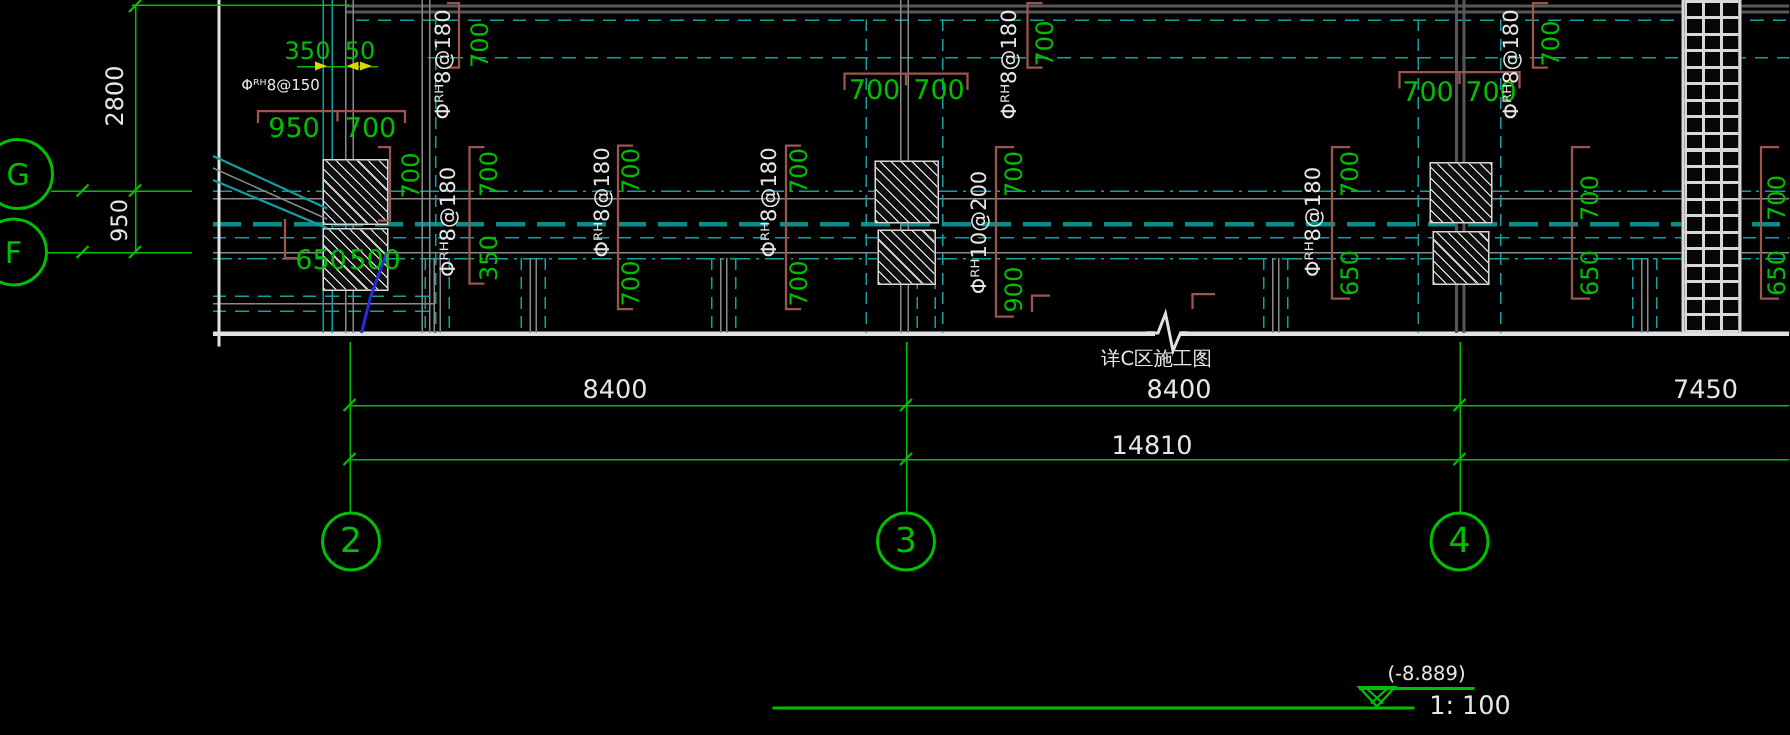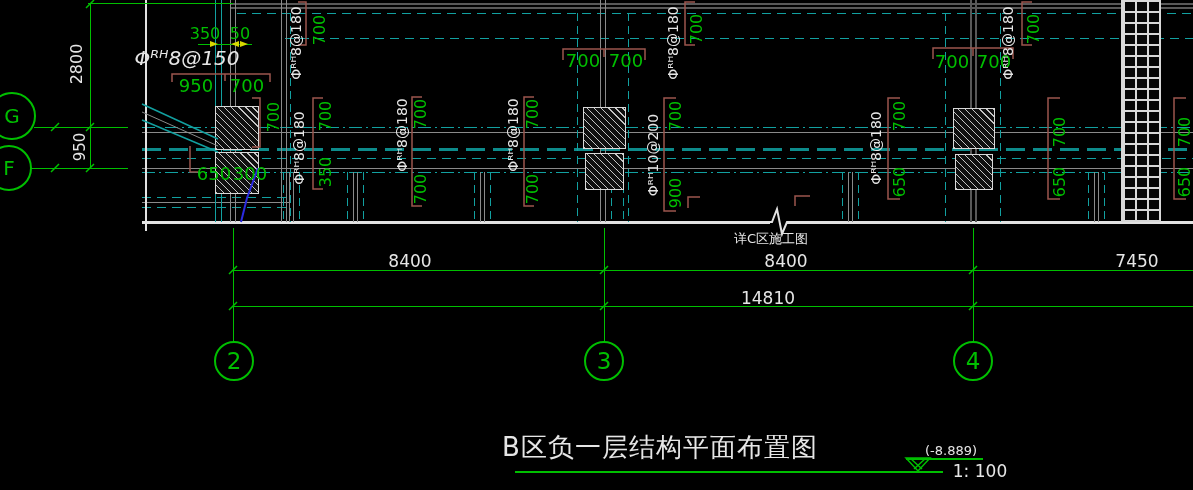--- a/index.html
+++ b/index.html
@@ -125,21 +125,20 @@
   <div class="v cg" style="left:604px;top:228px;height:114px;"></div>
   <div class="v cg" style="left:973px;top:228px;height:114px;"></div>
 
   <div class="bubble" style="left:214px;top:341px;width:40px;height:40px;font-size:23px;line-height:36px;">2</div>
   <div class="bubble" style="left:584px;top:341px;width:40px;height:40px;font-size:23px;line-height:36px;">3</div>
   <div class="bubble" style="left:953px;top:341px;width:40px;height:40px;font-size:23px;line-height:36px;">4</div>
 
   <div class="bubble" style="left:-12px;top:92px;width:48px;height:48px;font-size:20px;line-height:44px;">G</div>
   <div class="bubble" style="left:-14px;top:145px;width:46px;height:46px;font-size:20px;line-height:42px;">F</div>
 
-  <div class="title">B区负一层结构平面布置图</div>
   <div class="h cg" style="left:515px;top:471px;width:428px;height:2px;"></div>
   <div class="h cg" style="left:906px;top:458px;width:77px;height:2px;"></div>
   <div class="elev">(-8.889)</div>
   <div class="scale">1: 100</div>
   <div class="note">详C区施工图</div>
 
   <svg width="1193" height="490">
 
     <path d="M142 104 L218 139 M142 120 L218 152" stroke="#12a0a0" stroke-width="1.5" fill="none"></path>
     <path d="M142 112 L218 146" stroke="#8a8a8a" stroke-width="1" fill="none"></path>
@@ -166,21 +165,21 @@
 
     <path d="M906 458 L930 458 L918 471 Z M910 458 L922 469 M926 458 L914 469" stroke="#00bf00" stroke-width="1.5" fill="none"></path>
   </svg>
 
   <div id="labels">
       <span class="lbl lg" style="left: 205px; top: 34px; font-size: 16px;">350</span>
       <span class="lbl lg" style="left: 240px; top: 34px; font-size: 16px;">50</span>
       <span class="lbl lg" style="left: 196px; top: 86px; font-size: 18px;">950</span>
       <span class="lbl lg" style="left: 247px; top: 86px; font-size: 18px;">700</span>
       <span class="lbl lg" style="left: 214px; top: 174px; font-size: 18px;">650</span>
-      <span class="lbl lg" style="left: 250px; top: 174px; font-size: 18px;">300</span>
+      <span class="lbl lg" style="left: 250px; top: 174px; font-size: 18px;">500</span>
       <span class="lbl lg" style="left: 583px; top: 61px; font-size: 18px;">700</span>
       <span class="lbl lg" style="left: 626px; top: 61px; font-size: 18px;">700</span>
       <span class="lbl lg" style="left: 952px; top: 62px; font-size: 18px;">700</span>
       <span class="lbl lg" style="left: 994px; top: 62px; font-size: 18px;">700</span>
       <span class="lbl lg" style="left: 274px; top: 117px; font-size: 16px; --r: -90deg;">700</span>
       <span class="lbl lg" style="left: 320px; top: 30px; font-size: 16px; --r: -90deg;">700</span>
       <span class="lbl lg" style="left: 326px; top: 116px; font-size: 16px; --r: -90deg;">700</span>
       <span class="lbl lg" style="left: 326px; top: 172px; font-size: 16px; --r: -90deg;">350</span>
       <span class="lbl lg" style="left: 421px; top: 114px; font-size: 16px; --r: -90deg;">700</span>
       <span class="lbl lg" style="left: 421px; top: 189px; font-size: 16px; --r: -90deg;">700</span>
@@ -189,21 +188,21 @@
       <span class="lbl lg" style="left: 697px; top: 29px; font-size: 16px; --r: -90deg;">700</span>
       <span class="lbl lg" style="left: 676px; top: 116px; font-size: 16px; --r: -90deg;">700</span>
       <span class="lbl lg" style="left: 676px; top: 193px; font-size: 16px; --r: -90deg;">900</span>
       <span class="lbl lg" style="left: 900px; top: 116px; font-size: 16px; --r: -90deg;">700</span>
       <span class="lbl lg" style="left: 900px; top: 182px; font-size: 16px; --r: -90deg;">650</span>
       <span class="lbl lg" style="left: 1034px; top: 29px; font-size: 16px; --r: -90deg;">700</span>
       <span class="lbl lg" style="left: 1060px; top: 132px; font-size: 16px; --r: -90deg;">700</span>
       <span class="lbl lg" style="left: 1060px; top: 182px; font-size: 16px; --r: -90deg;">650</span>
       <span class="lbl lg" style="left: 1185px; top: 132px; font-size: 16px; --r: -90deg;">700</span>
       <span class="lbl lg" style="left: 1185px; top: 182px; font-size: 16px; --r: -90deg;">650</span>
-      <span class="lbl lw" style="left: 187px; top: 58px; font-size: 20px; font-style: italic;">Φᴿᴴ8@150</span>
+      <span class="lbl lw" style="left: 187px; top: 58px; font-size: 10px;">Φᴿᴴ8@150</span>
       <span class="lbl lw" style="left: 296px; top: 43px; font-size: 14px; --r: -90deg;">Φᴿᴴ8@180</span>
       <span class="lbl lw" style="left: 299px; top: 148px; font-size: 14px; --r: -90deg;">Φᴿᴴ8@180</span>
       <span class="lbl lw" style="left: 402px; top: 135px; font-size: 14px; --r: -90deg;">Φᴿᴴ8@180</span>
       <span class="lbl lw" style="left: 513px; top: 135px; font-size: 14px; --r: -90deg;">Φᴿᴴ8@180</span>
       <span class="lbl lw" style="left: 673px; top: 43px; font-size: 14px; --r: -90deg;">Φᴿᴴ8@180</span>
       <span class="lbl lw" style="left: 653px; top: 155px; font-size: 14px; --r: -90deg;">Φᴿᴴ10@200</span>
       <span class="lbl lw" style="left: 876px; top: 148px; font-size: 14px; --r: -90deg;">Φᴿᴴ8@180</span>
       <span class="lbl lw" style="left: 1008px; top: 43px; font-size: 14px; --r: -90deg;">Φᴿᴴ8@180</span>
       <span class="lbl lw" style="left: 77px; top: 64px; font-size: 16px; --r: -90deg;">2800</span>
       <span class="lbl lw" style="left: 80px; top: 147px; font-size: 15px; --r: -90deg;">950</span>

